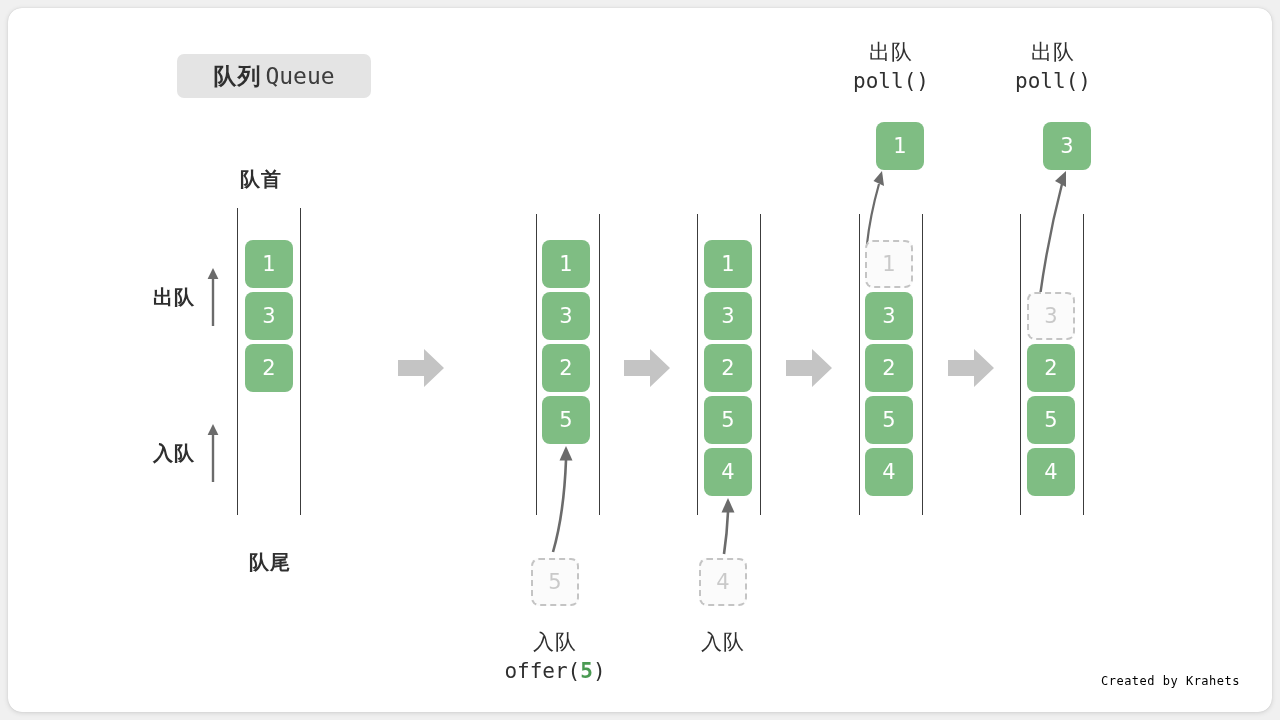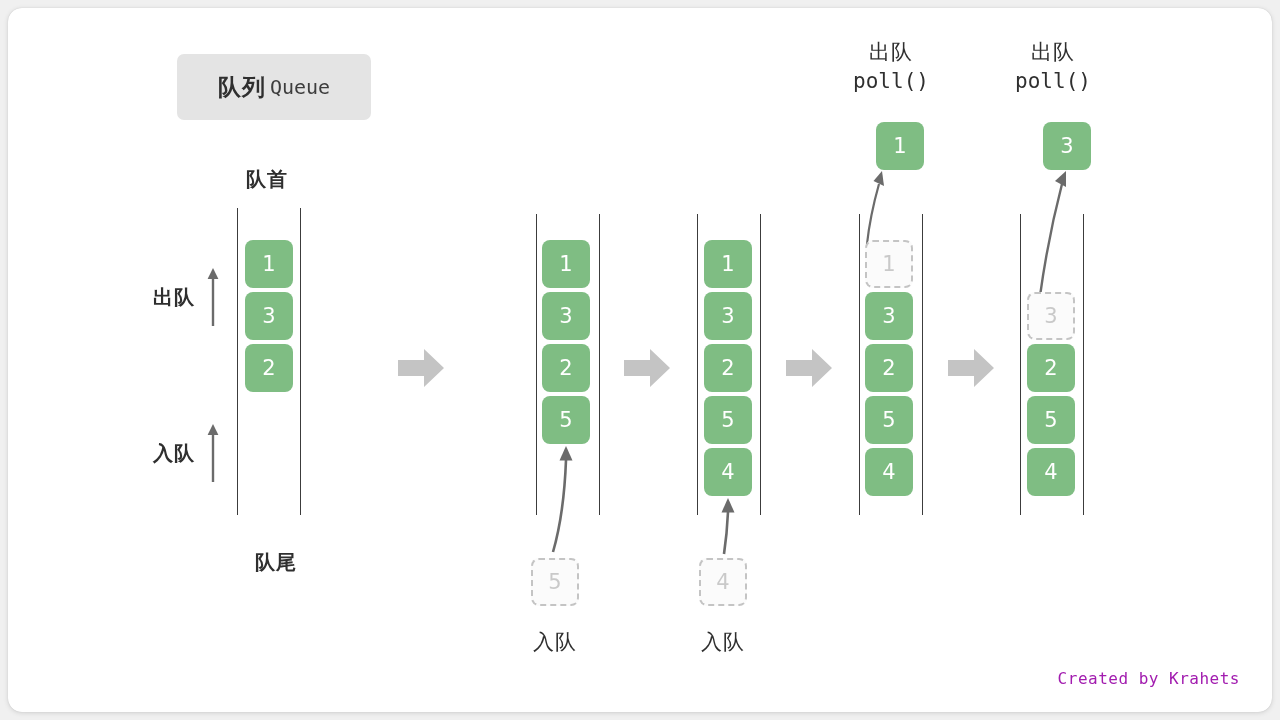--- a/index.html
+++ b/index.html
@@ -23,48 +23,47 @@
     height: 704px;
     background: #ffffff;
     border-radius: 14px;
     box-shadow: 0 1px 5px rgba(0,0,0,0.13), 0 0 1px rgba(0,0,0,0.18);
   }
   .abs { position: absolute; }
 
   
   #title-badge {
     left: 169px; top: 46px;
-    width: 194px; height: 66px;
+    width: 194px; height: 44px;
     background: #e4e4e4;
     border-radius: 7px;
     display: flex;
     align-items: center;
     justify-content: center;
     gap: 4px;
   }
   #title-badge .cn {
     font-size: 23px;
     font-weight: bold;
     color: #2f2f2f;
     letter-spacing: 1px;
   }
   #title-badge .en {
     font-family: "DejaVu Sans Mono", "Liberation Mono", monospace;
-    font-size: 20px;
+    font-size: 23px;
     color: #3d3d3d;
   }
 
   
   .end-label {
     font-size: 20px;
     font-weight: bold;
     color: #2f2f2f;
     letter-spacing: 1px;
     white-space: nowrap;
-    margin-left: 6px;
   }
 
   
   .side-op {
     display: flex;
     align-items: center;
     gap: 10px;
   }
   .side-op .txt {
     font-size: 20px;
@@ -118,22 +117,22 @@
     font-family: "DejaVu Sans Mono", "Liberation Mono", monospace;
     font-size: 21px;
     color: #2f2f2f;
   }
   .op-caption .code .arg { color: #4a9a52; font-weight: bold; }
 
   
   #credit {
     right: 32px; bottom: 24px;
     font-family: "DejaVu Sans Mono", "Liberation Mono", monospace;
-    font-size: 16px;
-    color: #a21caf;
+    font-size: 12px;
+    color: #000000;
     letter-spacing: 0.5px;
   }
   svg { display: block; overflow: visible; }
 </style>
 </head>
 <body>
 
 <div id="stage">
   <div id="card" class="abs">
 
@@ -184,20 +183,21 @@
 
     <div class="abs" style="left:520px; top:436px;">
       <svg width="60" height="112" viewBox="0 0 60 112">
         <path d="M25 108 Q36 70 38 16" stroke="#6b6b6b" stroke-width="2.6" fill="none"></path>
         <path d="M38 2 L44.5 16.5 L31.5 16.5 Z" fill="#6b6b6b"></path>
       </svg>
     </div>
     <div class="abs cell ghost" style="left:523px; top:550px;">5</div>
     <div class="abs op-caption" style="left:447px; top:620px; width:200px;">
       <div class="cn">入队</div>
+      <div class="code"><span>offer(</span><span class="arg">5</span><span>)</span></div>
     </div>
 
     <div class="abs step-arrow" style="left:614px; top:338px;">
       <svg width="50" height="44" viewBox="0 0 50 44">
         <path d="M2 14 H28 V3 L48 22 L28 41 V30 H2 Z" fill="#c4c4c4"></path>
       </svg>
     </div>
 
     <div class="abs rail" style="left:689px; top:206px; height:301px;"></div>
     <div class="abs rail" style="left:752px; top:206px; height:301px;"></div>

